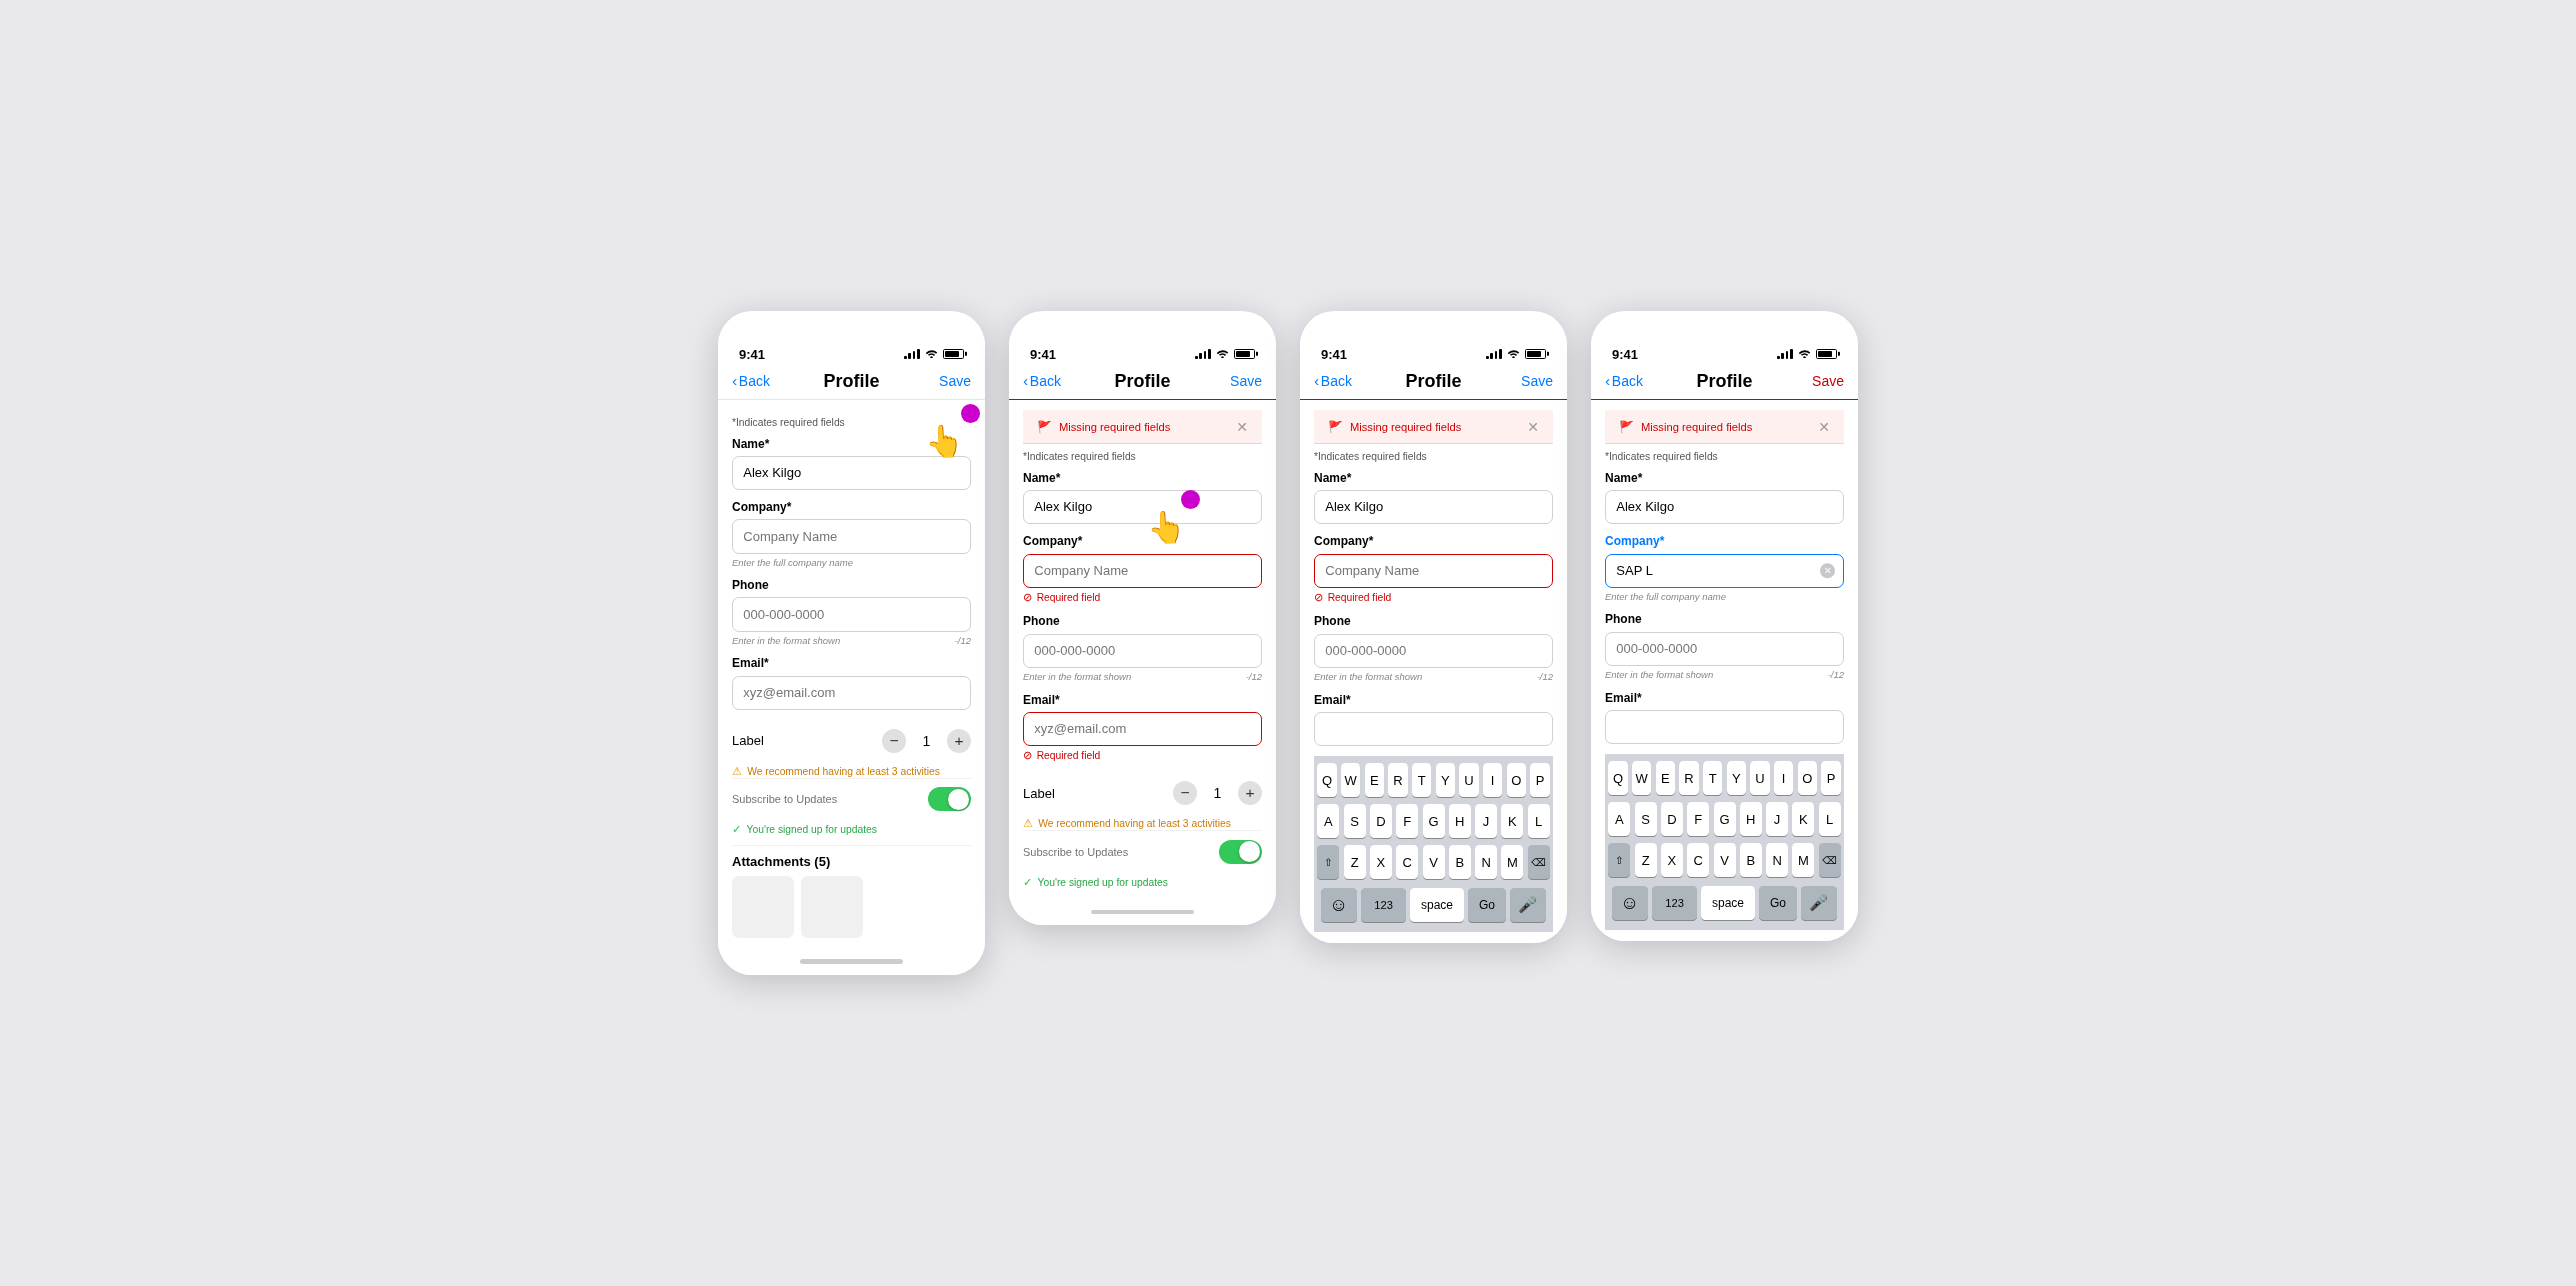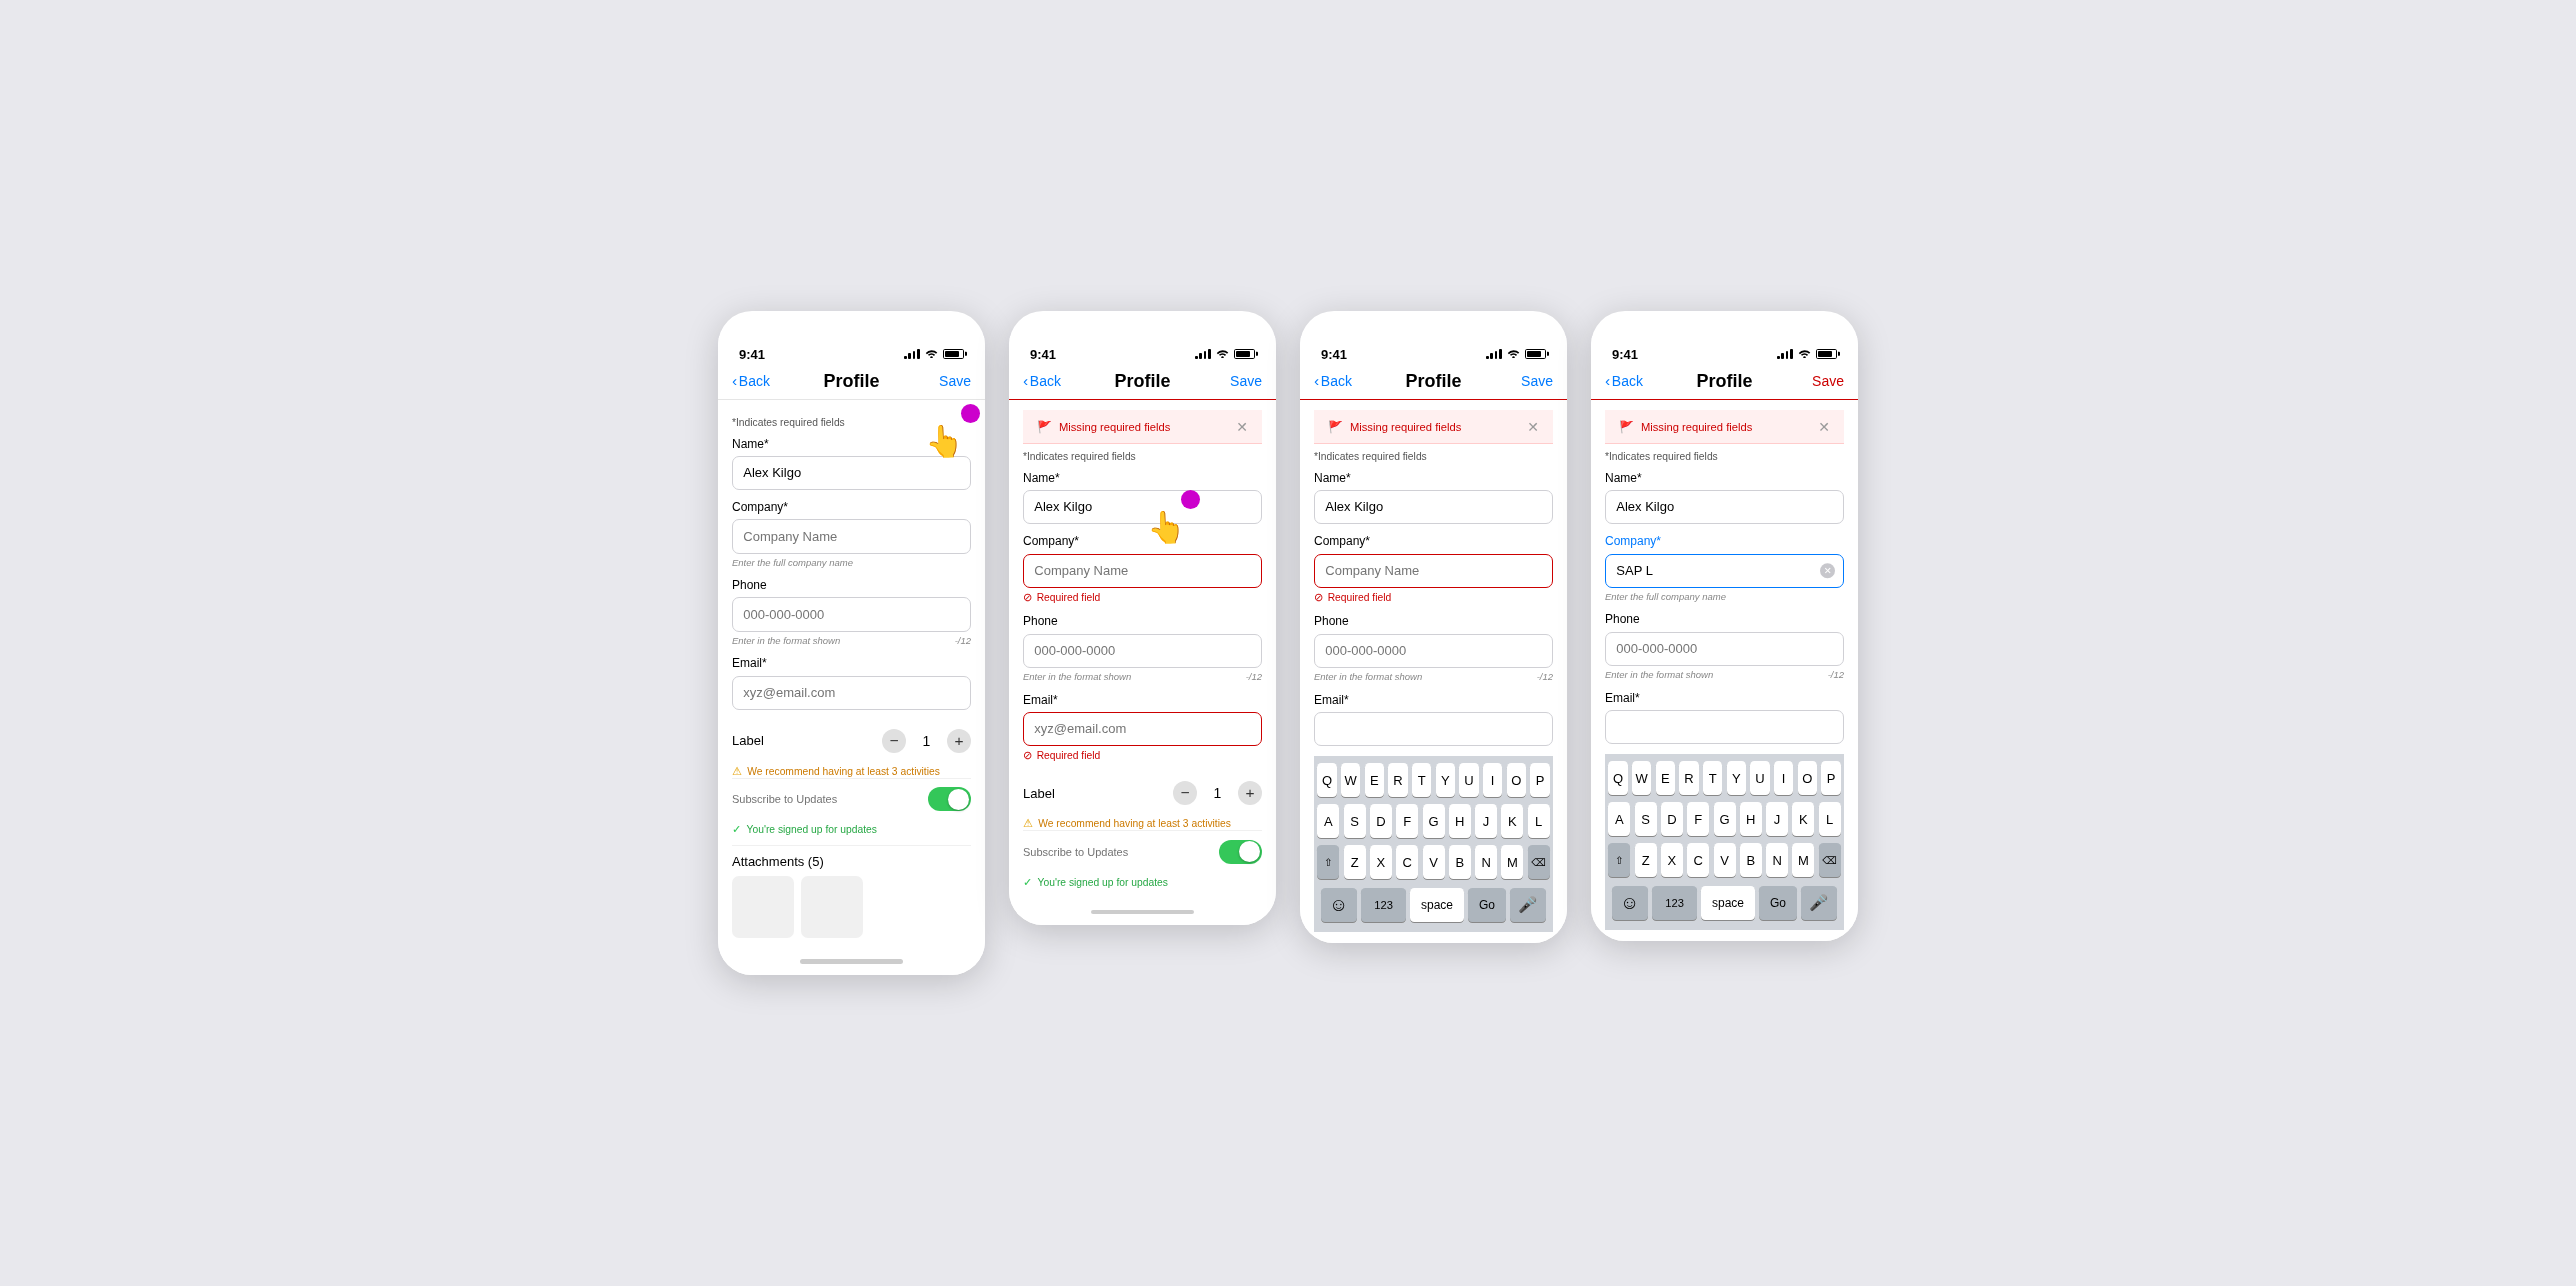--- a/index.html
+++ b/index.html
@@ -171,21 +171,21 @@
       margin-bottom: 8.6px;
       margin-top: 7px;
     }
     .field-group {
       margin-bottom: 10.3px;
     }
     .field-label {
       font-size: 12px;
       color: #000;
       margin-bottom: 5.2px;
-      font-weight: 400;
+      font-weight: 700;
     }
     .field-label.blue { color: #007aff; }
     .field-input {
       width: 100%;
       border: 0.9px solid #d0d0d5;
       border-radius: 7px;
       padding: 8.6px 10.3px;
       font-size: 13px;
       color: #000;
       background: #fff;
@@ -308,20 +308,21 @@
     
     .attachments-section {
       margin-top: 8.6px;
       border-top: 0.9px solid #f0f0f0;
       padding-top: 8.6px;
     }
     .attachments-label {
       font-size: 13px;
       color: #000;
       margin-bottom: 7px;
+      font-weight: bold;
     }
     
     .cursor-hand {
       position: absolute;
       font-size: 31px;
       z-index: 100;
       pointer-events: none;
     }
     .cursor-dot {
       position: absolute;

